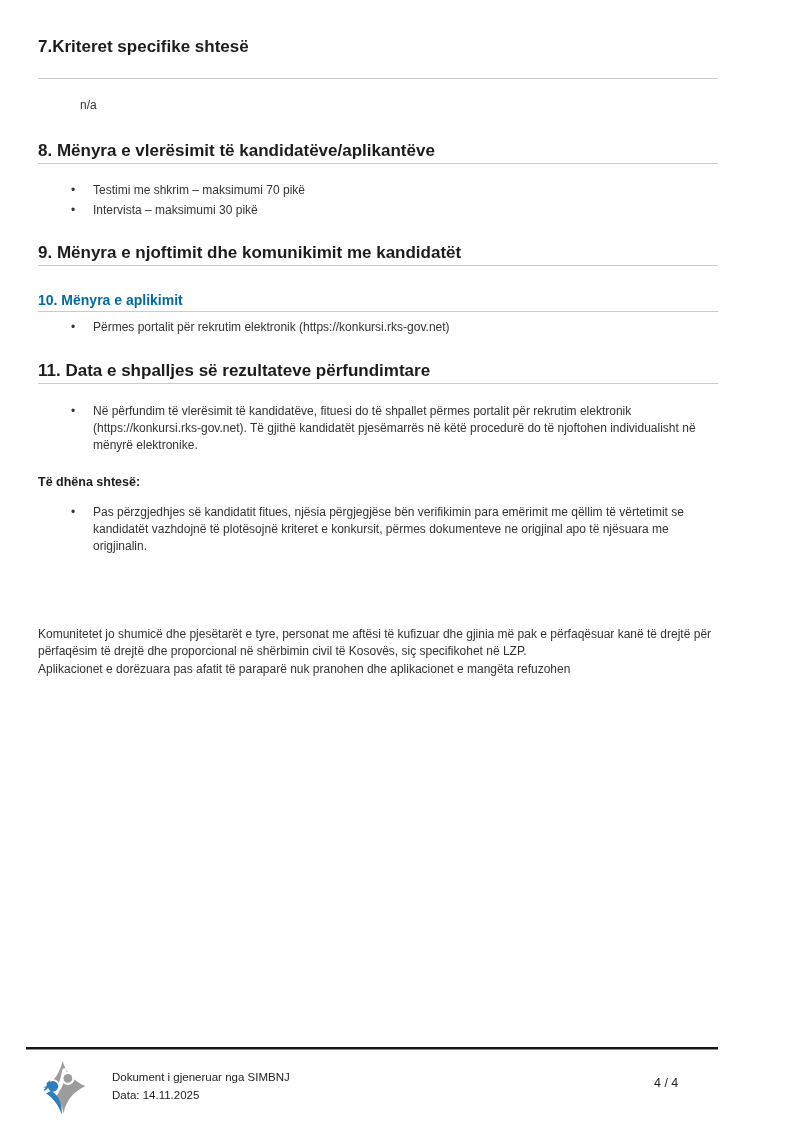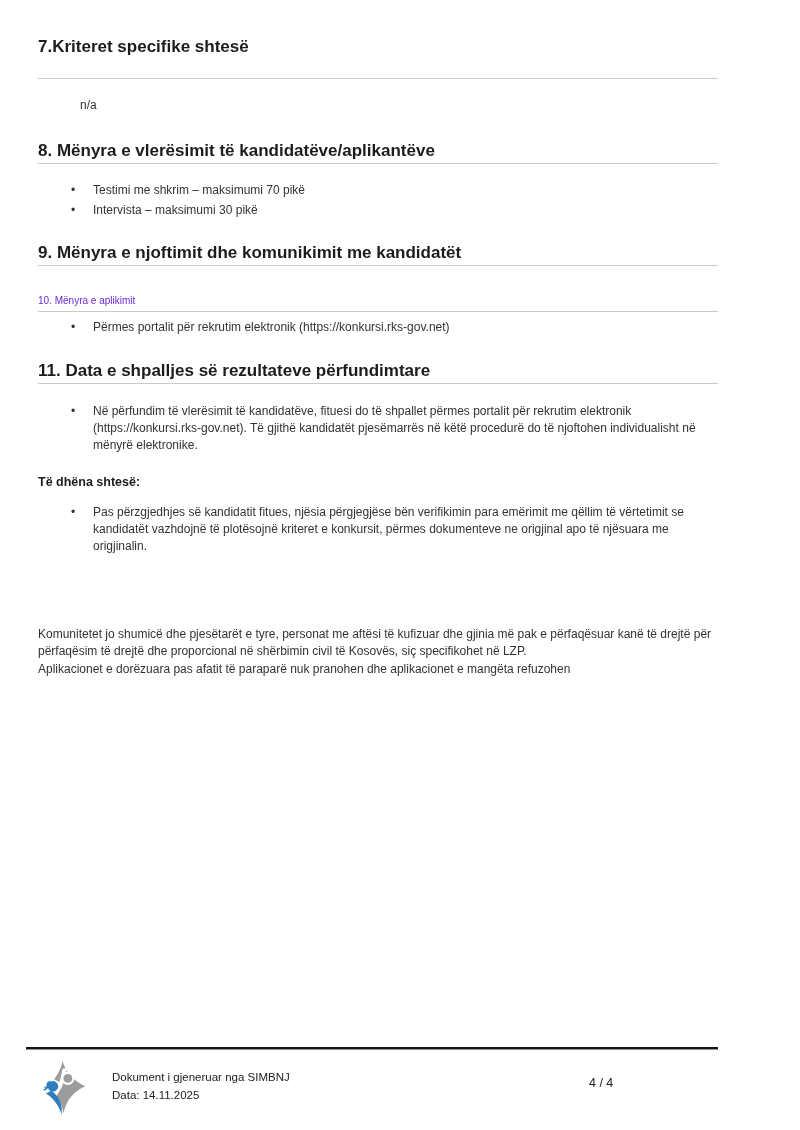--- a/index.html
+++ b/index.html
@@ -7,21 +7,21 @@
     width:800px; height:1130px; background:#ffffff; position:relative;
     font-family:"Liberation Sans", sans-serif; color:#333333;
     overflow:hidden;
   }
   .content { padding:36px 82px 0 38px; }
   .sec {
     font-size:17px; font-weight:bold; color:#1c1c1c;
     margin:0; line-height:21px;
   }
   .sec-small {
-    font-size:10px; font-weight:normal; color:#6d28d9;
+    font-size:14px; font-weight:bold; color:#0369a1;
     margin:0; line-height:17px;
   }
   .sep { height:1px; background:#cbcbcb; }
   #sep7  { margin-top:21px; }
   #na    { margin-top:18px; padding-left:42px; font-size:12px; line-height:17px; color:#333; }
   #h8    { margin-top:26px; }
   #sep8  { margin-top:2px; }
   #h9    { margin-top:23px; }
   #sep9  { margin-top:2px; }
   #h10   { margin-top:26px; }
@@ -48,21 +48,21 @@
   .footer-rule {
     position:absolute; left:26px; top:1047px; width:692px; height:2px;
     background:#161616; border-bottom:1px solid #8f8f8f;
   }
   .logo { position:absolute; left:37px; top:1060px; width:53px; height:58px; }
   .footer-text {
     position:absolute; left:112px; top:1069px;
     font-size:11.5px; line-height:17.5px; color:#222;
   }
   .page-num {
-    position:absolute; left:589px; top:1076px;
+    position:absolute; left:654px; top:1076px;
     font-size:12.5px; color:#222;
   }
 </style>
 </head>
 <body>
 
 <div class="page">
   <div class="content">
 
     <h1 id="h7" class="sec">7.Kriteret specifike shtesë</h1>

